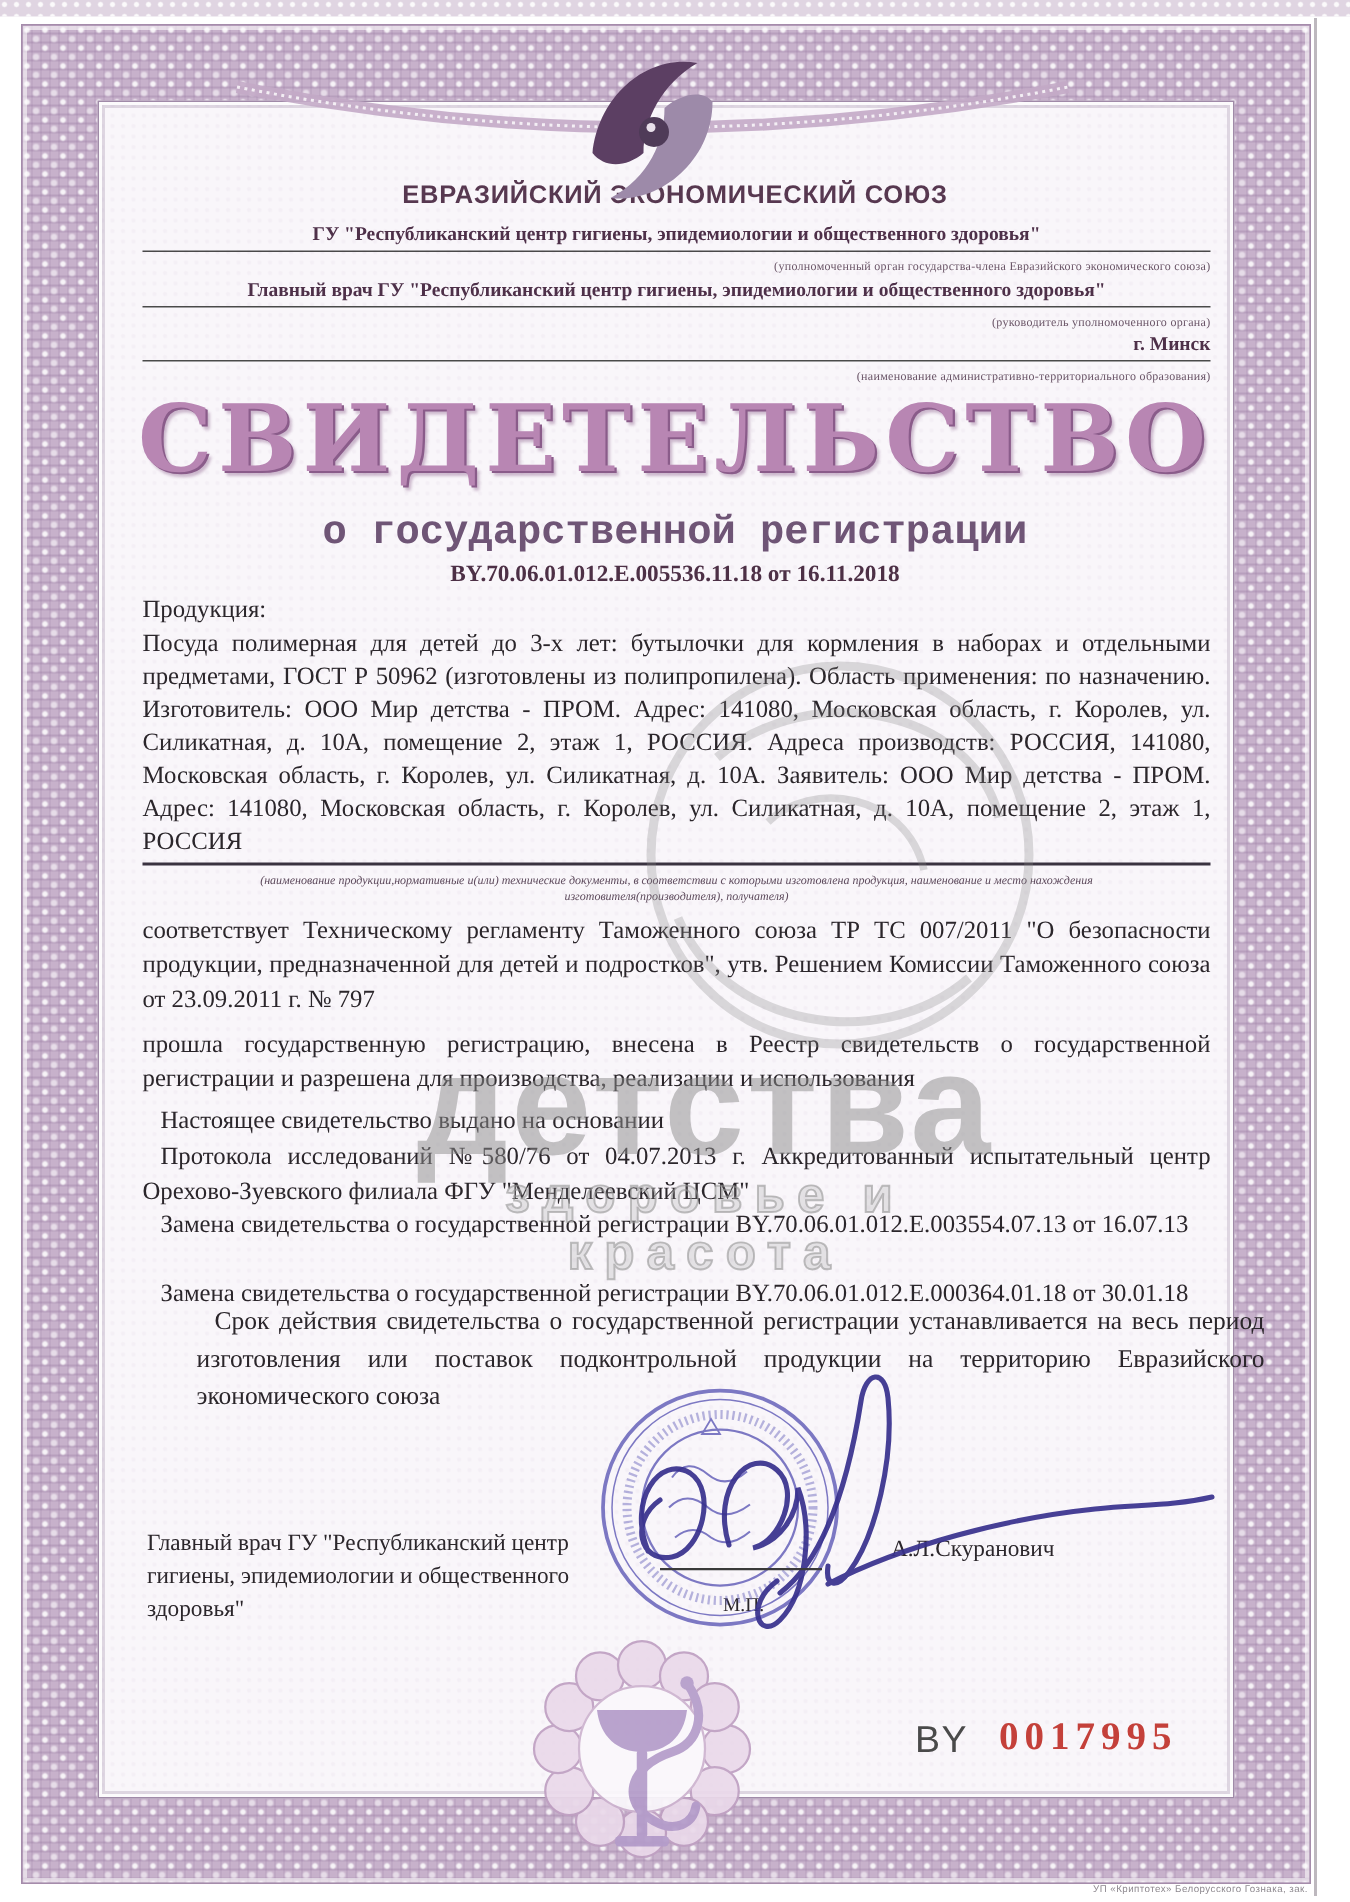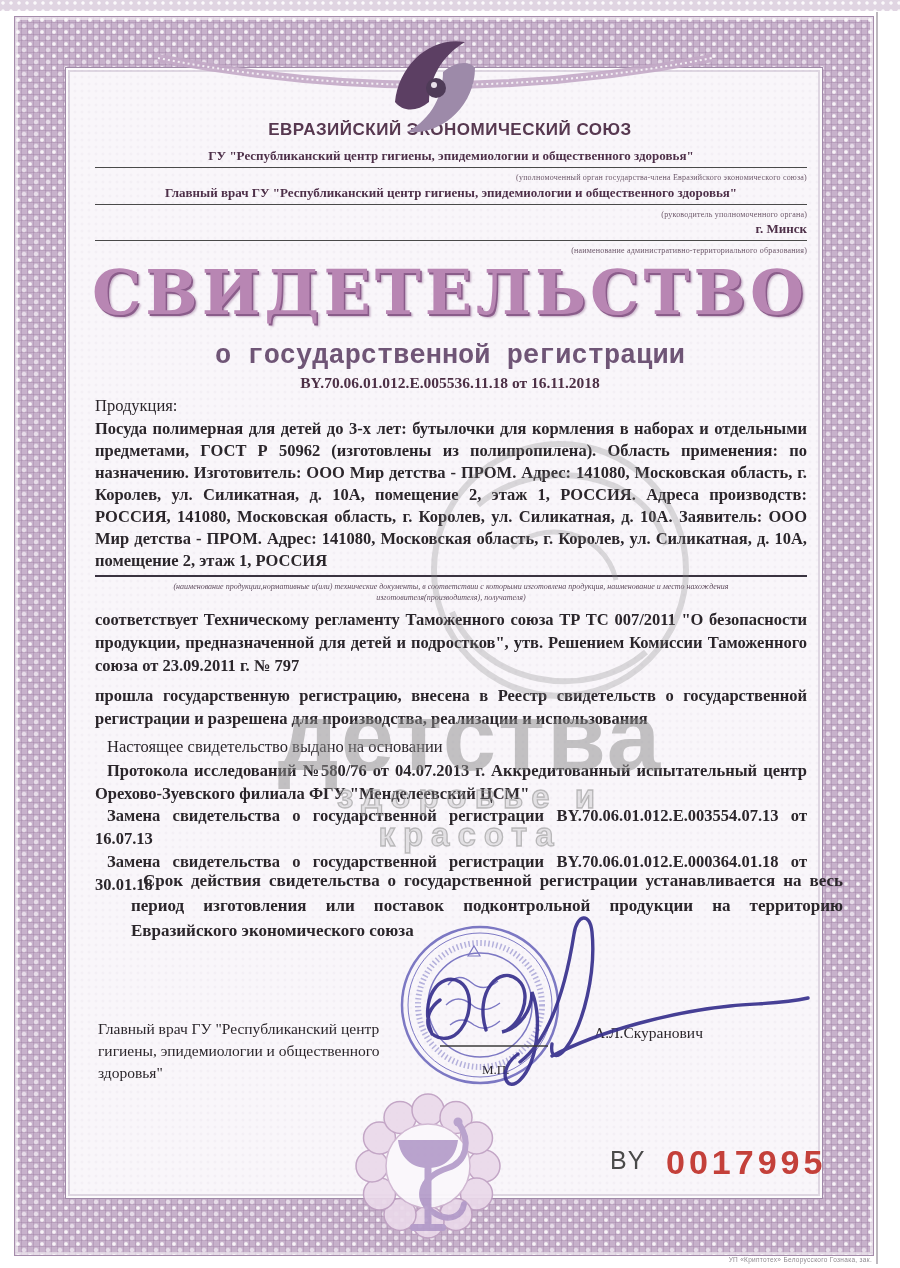--- a/index.html
+++ b/index.html
@@ -76,21 +76,20 @@
   .title-number {
     left:0; top:374px; width:900px; text-align:center;
     font-weight:bold; font-size:15.5px; color:#4d3046;
   }
 
   
   .para {
     left:95px; width:712px;
     font-size:16.5px; line-height:22.6px;
     text-align:justify;
-    font-weight:bold;
   }
   .product-label { left:95px; top:396px; width:712px; font-size:16.5px; }
   .product-desc  { top:418px; line-height:22px; }
   .rule { left:95px; top:575px; width:712px; border-top:2.5px solid #3a3340; }
   .product-caption {
     left:128px; top:581px; width:646px; text-align:center;
     font-style:italic; font-size:8px; line-height:11px; color:#5d4a5c;
   }
   .compliance   { top:608px; line-height:23px; }
   .registration { top:684px; line-height:23px; }
@@ -122,22 +121,22 @@
   .sig-mp   { left:482px; top:1062px; font-size:13px; }
 
   
   .form-series {
     left:610px; top:1146px;
     font-family:"Liberation Sans", sans-serif;
     font-size:25px; color:#4a4a4a; letter-spacing:1px;
   }
   .form-number {
     left:666px; top:1143px;
-    font-family:Liberation Sans, sans-serif; font-weight:bold;
-    font-size:34px; color:#c4403a; letter-spacing:4px;
+    font-family:Liberation Serif, serif; font-weight:bold;
+    font-size:26px; color:#c4403a; letter-spacing:4px;
   }
   .imprint {
     right:28px; top:1256px; text-align:right;
     font-family:"Liberation Sans", sans-serif;
     font-size:6.5px; color:#8f8a90; letter-spacing:.3px;
   }
 
   .overlay { left:0; top:0; width:900px; height:1268px; z-index:5; pointer-events:none; }
   .textz { z-index:2; }
 </style>

